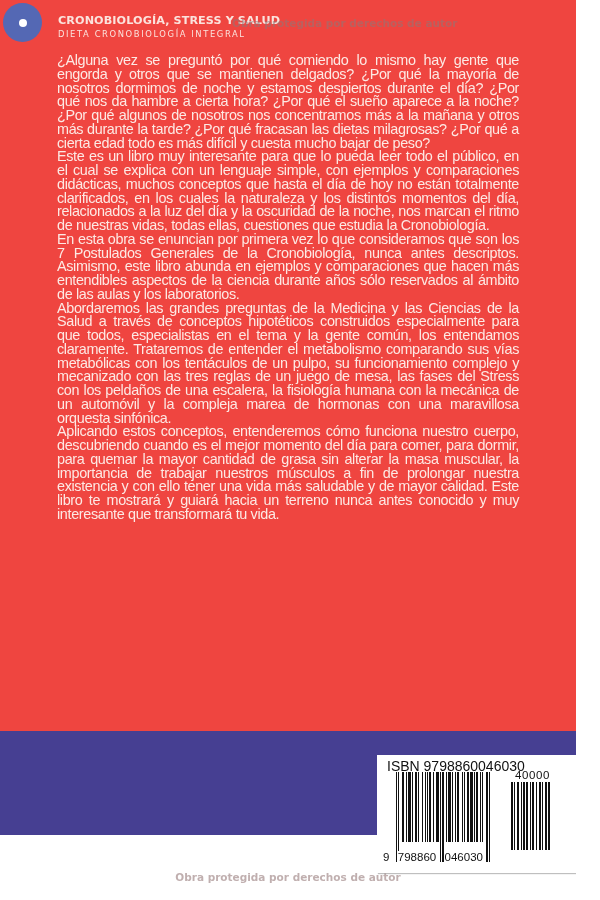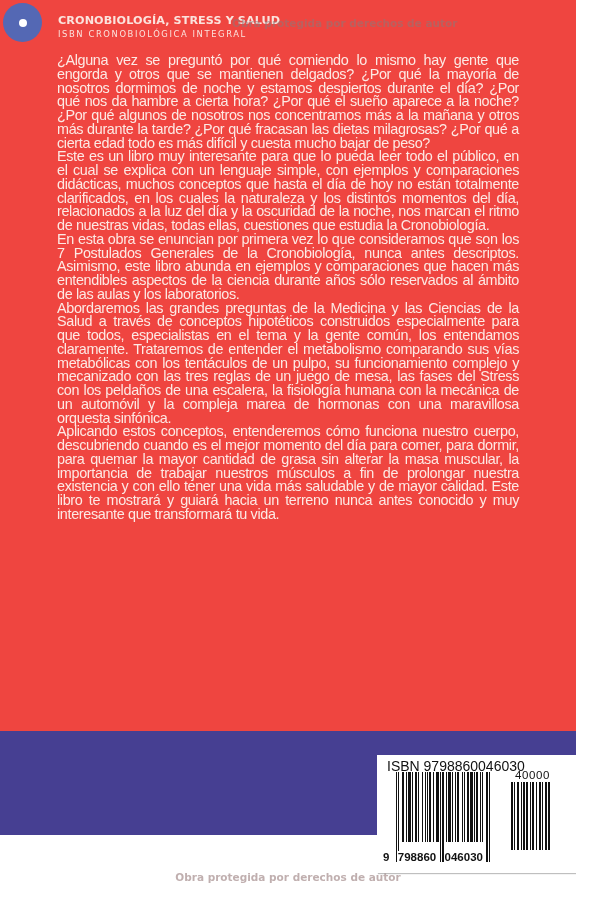--- a/index.html
+++ b/index.html
@@ -162,21 +162,20 @@
     }
     .isbn-digits {
       position: absolute;
       left: 5px;
       top: 96px;
       font-family: "Liberation Sans", sans-serif;
       font-size: 11.5px;
       color: #111111;
       white-space: nowrap;
       background: transparent;
-      font-weight: bold;
     }
     .isbn-digits span {
       background: #ffffff;
       padding: 0 1px;
     }
     .watermark-bottom {
       position: absolute;
       left: 0;
       width: 576px;
       top: 871px;
@@ -191,21 +190,21 @@
 </head>
 <body>
 
 <div class="cover">
 
   <div class="logo-circle">
     <div class="logo-dot"></div>
   </div>
 
   <div class="series-title">CRONOBIOLOGÍA, STRESS Y SALUD</div>
-  <div class="series-subtitle">ISBN CRONOBIOLÓGICA INTEGRAL</div>
+  <div class="series-subtitle">DIETA CRONOBIOLOGÍA INTEGRAL</div>
 
   <div class="watermark-top">Obra protegida por derechos de autor</div>
 
   <div class="body-text">
     <p>¿Alguna vez se preguntó por qué comiendo lo mismo hay gente que engorda y otros que se mantienen delgados?  ¿Por qué la mayoría de nosotros dormimos de noche y estamos despiertos durante el día? ¿Por qué nos da hambre a cierta hora? ¿Por qué el sueño aparece a la noche?  ¿Por qué algunos de nosotros nos concentramos más a la mañana y otros más durante la tarde? ¿Por qué fracasan las dietas milagrosas? ¿Por qué a cierta edad todo es más difícil y cuesta mucho bajar de peso?</p>
     <p>Este es un libro muy interesante para que lo pueda leer todo el público, en el cual se explica con un lenguaje simple, con ejemplos y comparaciones didácticas, muchos conceptos que hasta el día de hoy no están totalmente clarificados, en los cuales la naturaleza y los distintos momentos del día, relacionados a la luz del día y la oscuridad de la noche, nos marcan el ritmo de nuestras vidas, todas ellas, cuestiones que estudia la Cronobiología.</p>
     <p>En esta obra se enuncian por primera vez lo que consideramos que son los 7 Postulados Generales de la Cronobiología, nunca antes descriptos. Asimismo, este libro abunda en ejemplos y comparaciones que hacen más entendibles aspectos de la ciencia durante años sólo reservados al ámbito de las aulas y los laboratorios.</p>
     <p>Abordaremos las grandes preguntas de la Medicina y las Ciencias de la Salud a través de conceptos hipotéticos construidos especialmente para que todos, especialistas en el tema y la gente común, los entendamos claramente. Trataremos de entender el metabolismo comparando sus vías metabólicas con los tentáculos de un pulpo, su funcionamiento complejo y mecanizado con las tres reglas de un juego de mesa, las fases del Stress con los peldaños de una escalera, la fisiología humana con la mecánica de un automóvil y la compleja marea de hormonas con una maravillosa orquesta sinfónica.</p>
     <p>Aplicando estos conceptos, entenderemos cómo funciona nuestro cuerpo, descubriendo cuando es el mejor momento del día para comer, para dormir, para quemar la mayor cantidad de grasa sin alterar la masa muscular, la importancia de trabajar nuestros músculos a fin de prolongar nuestra existencia y con ello tener una vida más saludable y de mayor calidad. Este libro te mostrará y guiará hacia un terreno nunca antes conocido y muy interesante que transformará tu vida.</p>
   </div>

